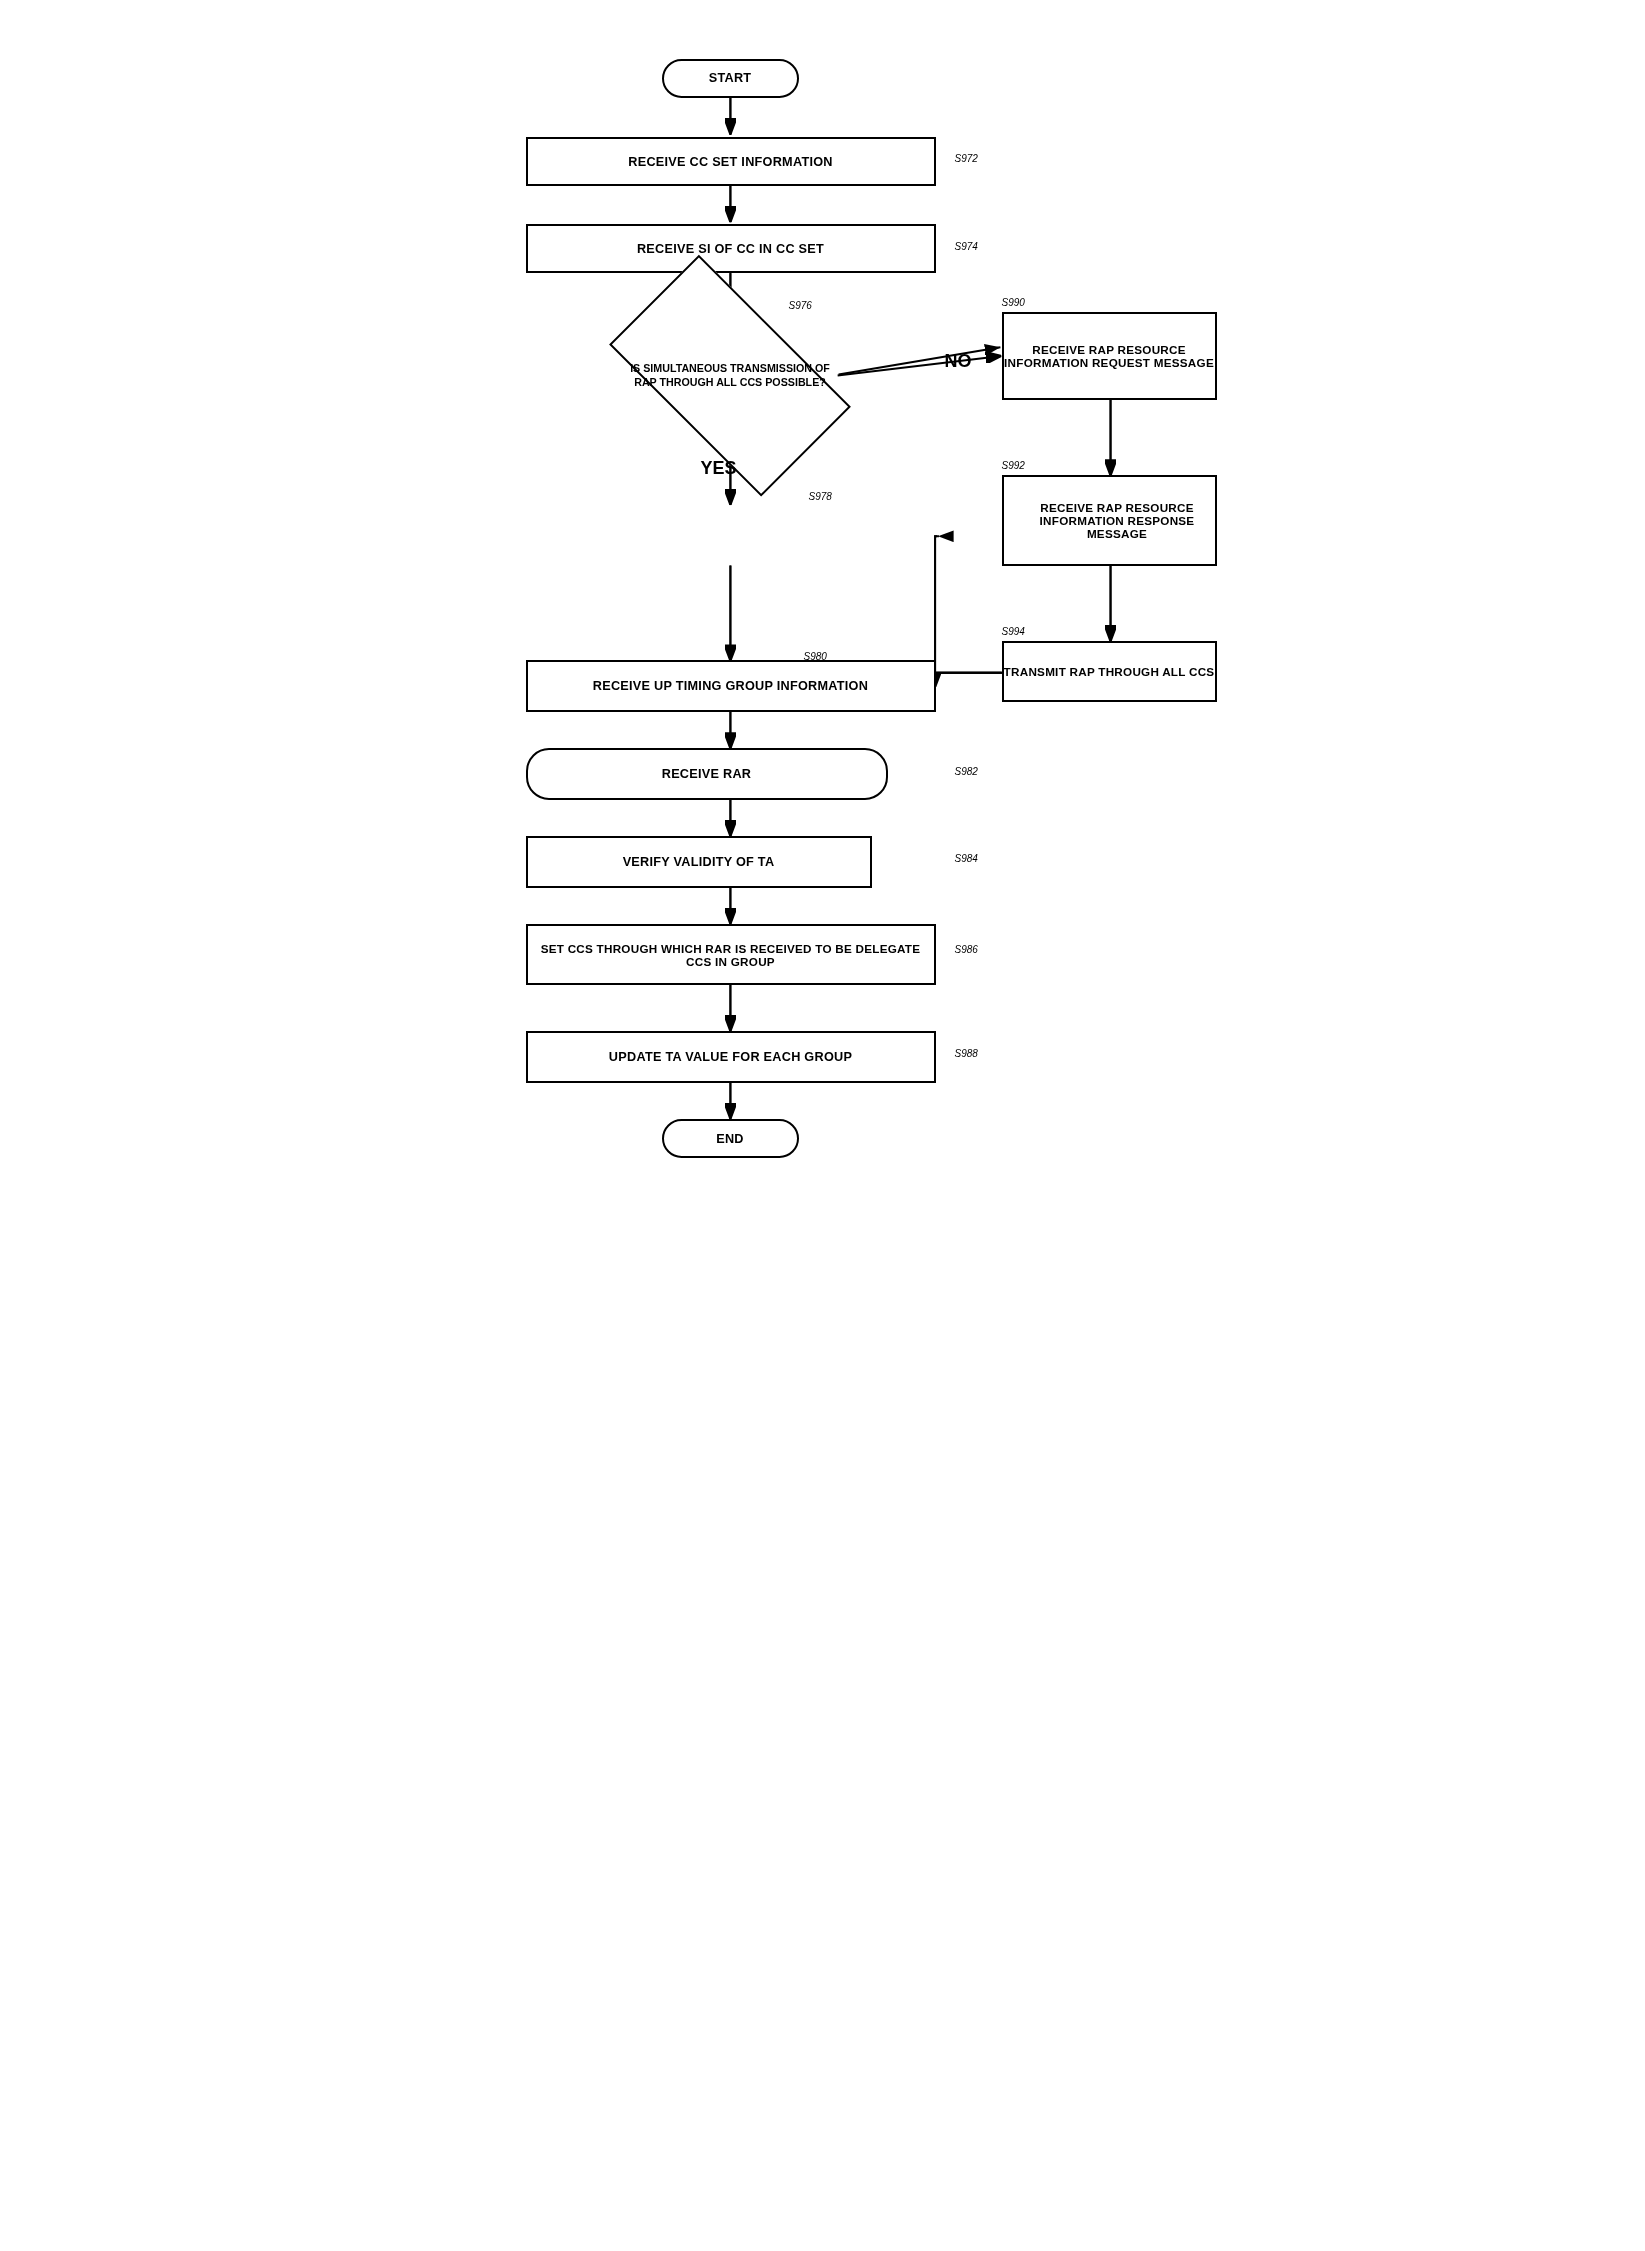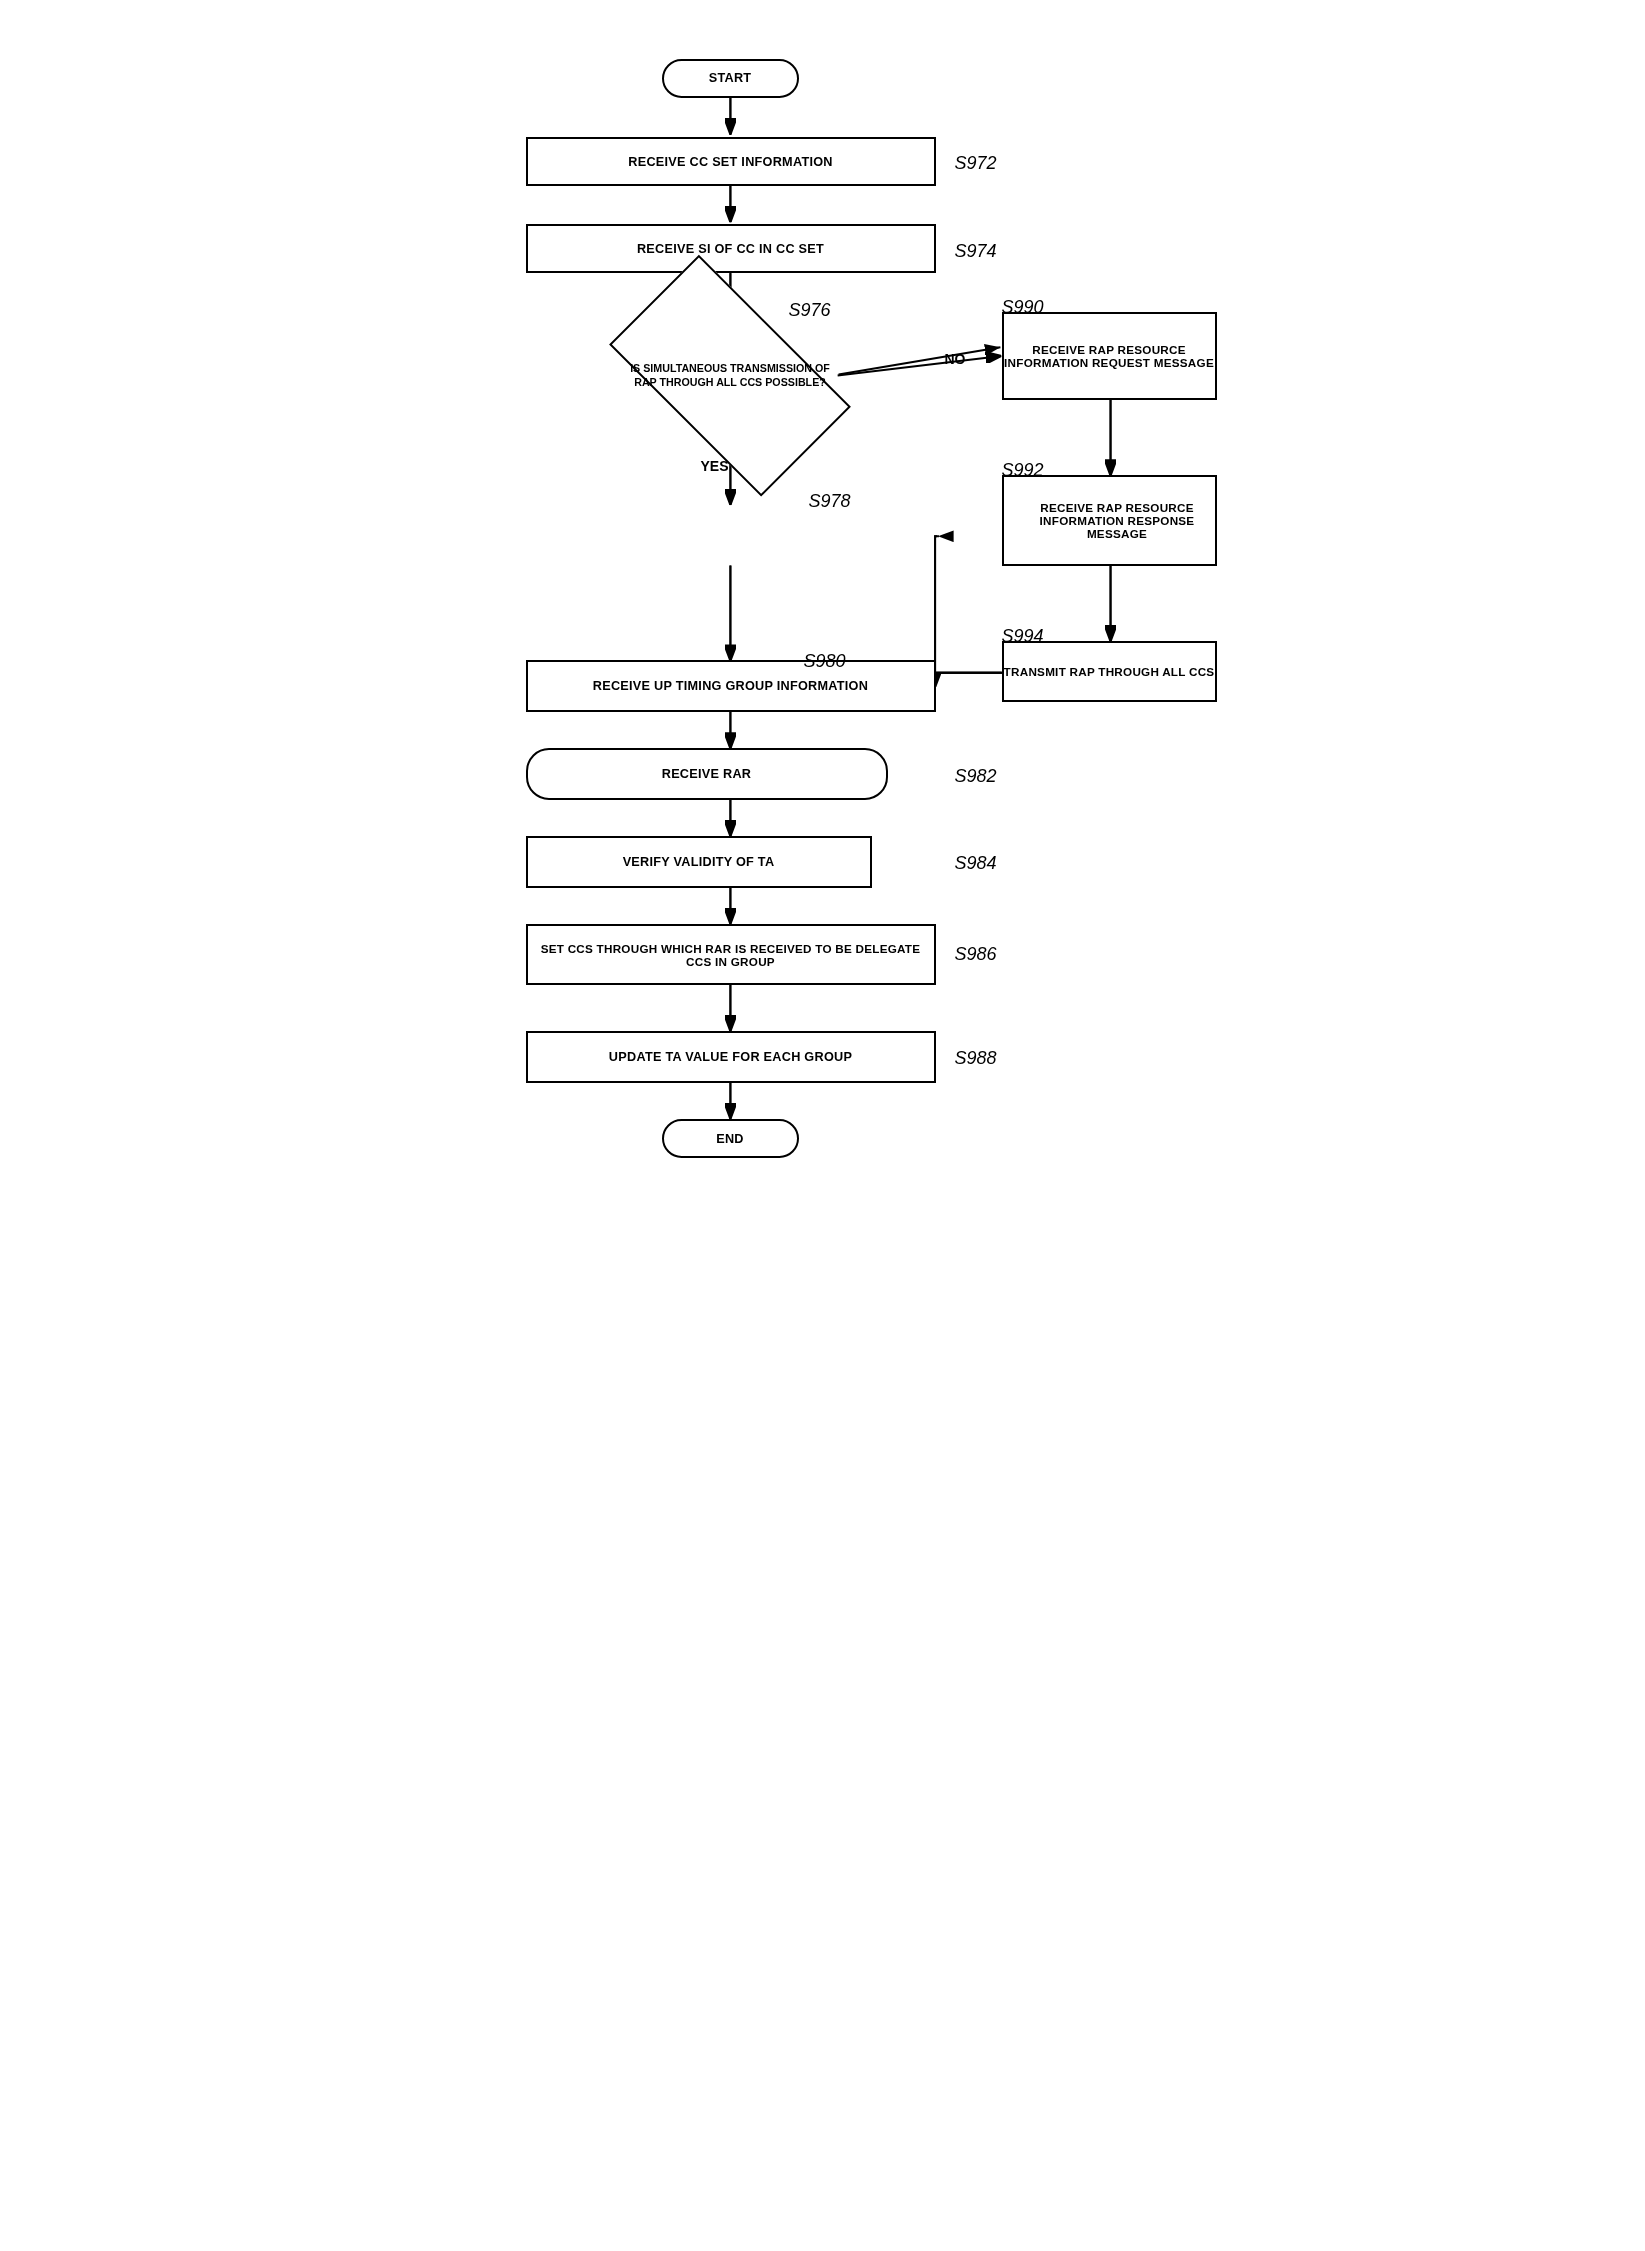--- a/index.html
+++ b/index.html
@@ -38,21 +38,21 @@
       background: #fff;
     }
 
     .node-rect {
       border: 2.4px solid #000;
       background: #fff;
     }
 
     .label-step {
       position: absolute;
-      font-size: 18px;
+      font-size: 10px;
       font-weight: normal;
       font-style: italic;
     }
 
     
     .arrows-svg {
       position: absolute;
       top: 0;
       left: 0;
       width: 100%;
@@ -66,21 +66,21 @@
       fill: none;
     }
 
     .arrows-svg polygon {
       fill: #000;
       stroke: #000;
     }
 
     .arrow-label {
       position: absolute;
-      font-size: 14px;
+      font-size: 18px;
       font-weight: bold;
     }
   </style>
 </head>
 <body>
 
 <div class="diagram-container" style="position:relative; width:848px; height:1170px;">
 
   <svg class="arrows-svg" viewBox="0 0 870 1200" xmlns="http://www.w3.org/2000/svg">
     <defs>

